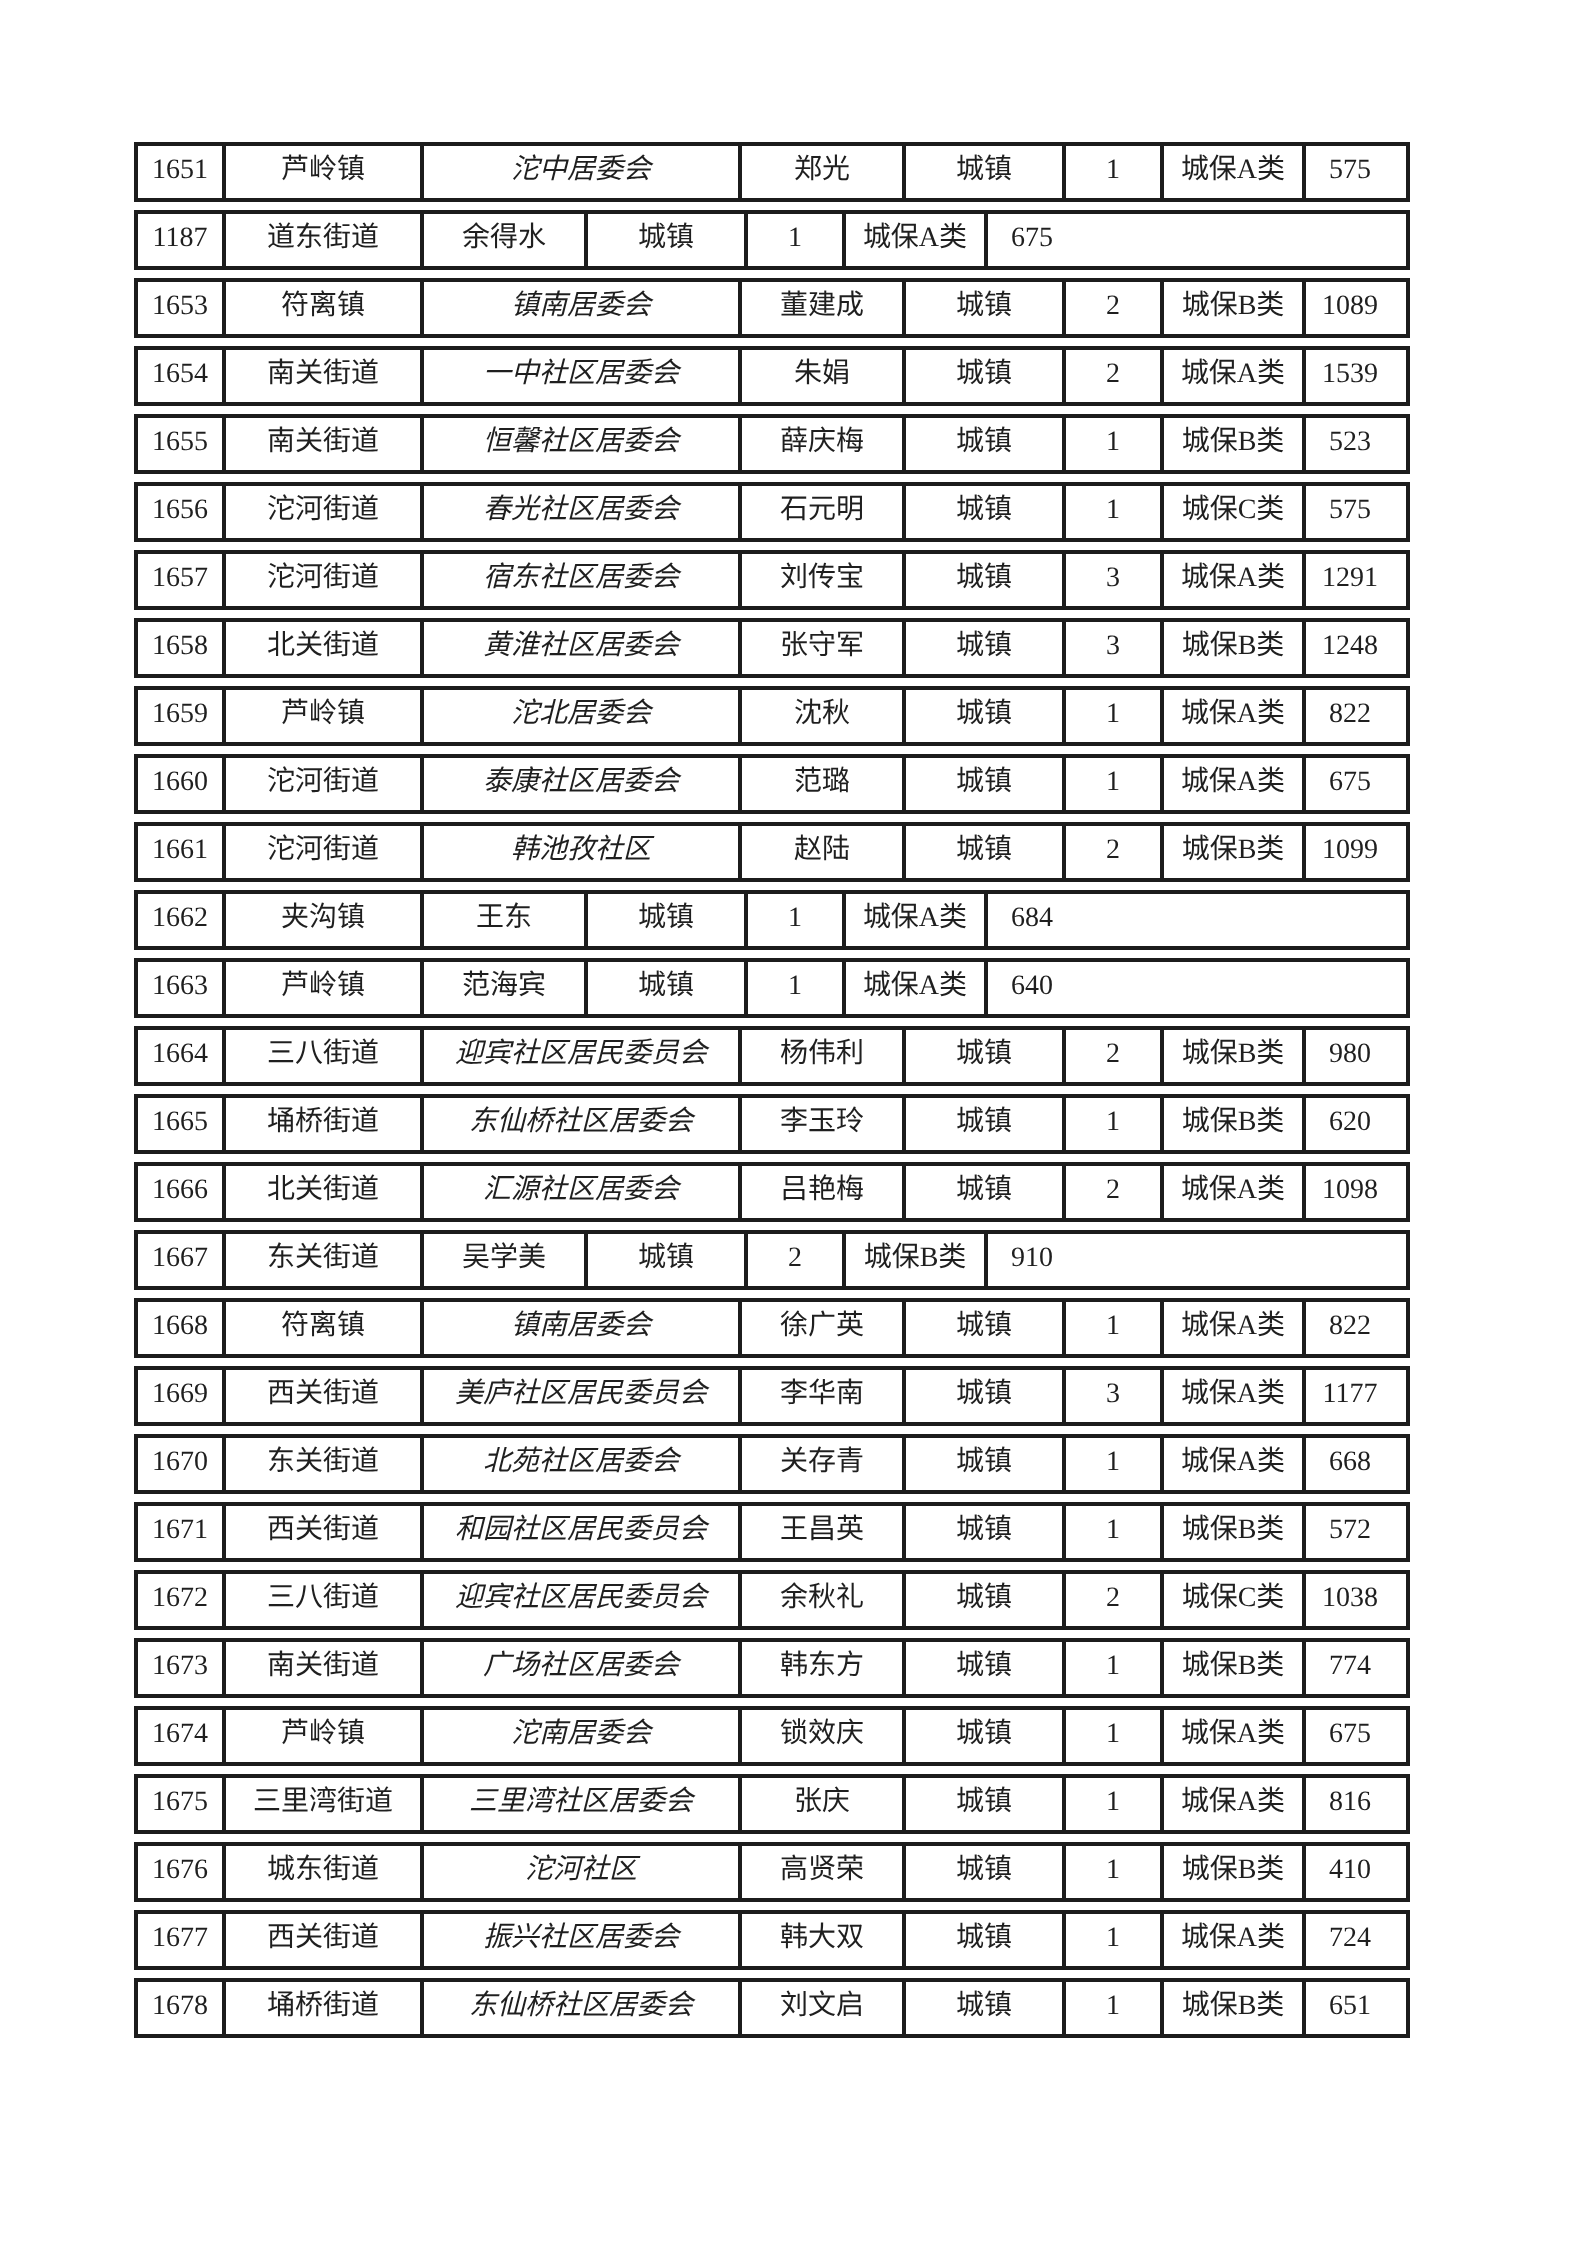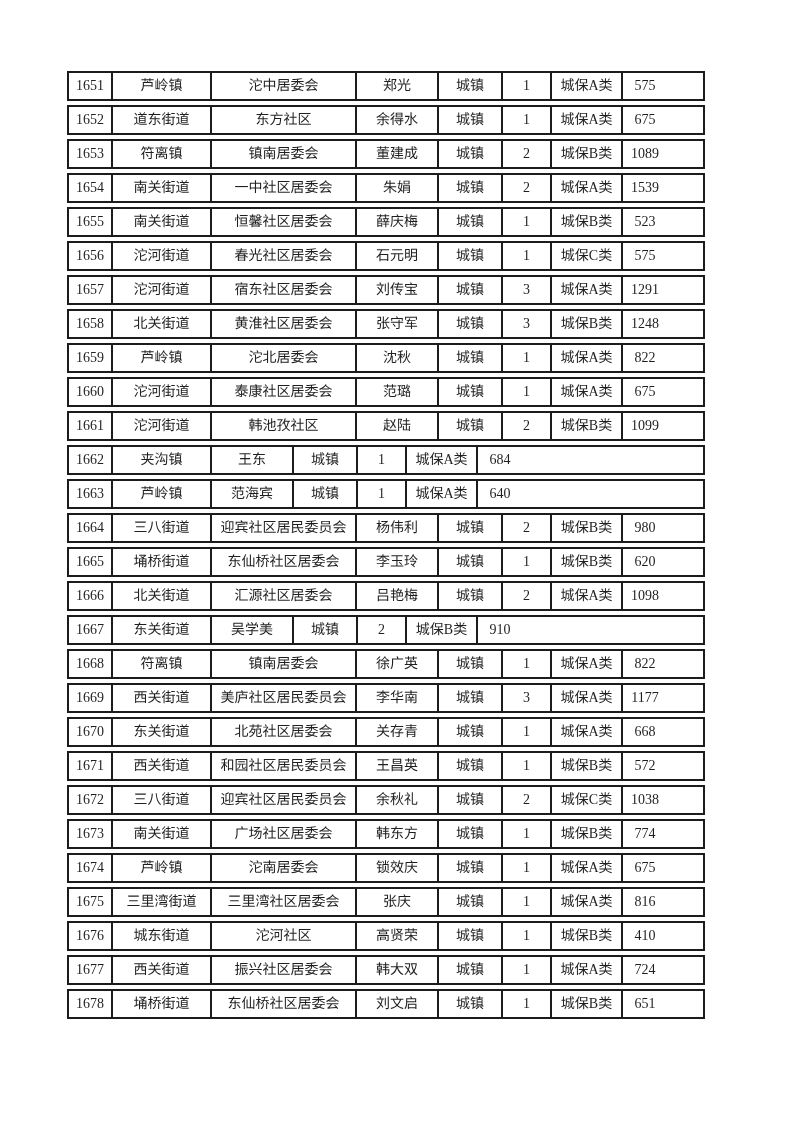--- a/index.html
+++ b/index.html
@@ -39,23 +39,23 @@
     justify-content: center;
     font-size: 14px;
     line-height: 1;
     color: #1f1f1f;
     white-space: nowrap;
     overflow: hidden;
   }
   .cell:last-child { border-right: none; }
   .c-id        { width: 44px;  }
   .c-street    { width: 99px; text-align: right;  }
-  .c-community { width: 145px; }
+  .c-community { width: 159px; font-style: italic; }
   .c-name      { width: 82px;  }
-  .c-type      { width: 64px;  }
+  .c-type      { width: 80px;  }
   .c-count     { width: 49px;  }
   .c-category  { width: 71px;  }
   .c-amount    { width: 44px;  }
 </style>
 </head>
 <body>
 
 <div class="page">
   <div class="record-table">
   <div class="row">
@@ -63,23 +63,22 @@
     <div class="cell c-street">芦岭镇</div>
     <div class="cell c-community">沱中居委会</div>
     <div class="cell c-name">郑光</div>
     <div class="cell c-type">城镇</div>
     <div class="cell c-count">1</div>
     <div class="cell c-category">城保A类</div>
     <div class="cell c-amount">575</div>
   </div>
 
   <div class="row">
-    <div class="cell c-id">1652</div>
+    <div class="cell c-id">1187</div>
     <div class="cell c-street">道东街道</div>
-    <div class="cell c-community">东方社区</div>
     <div class="cell c-name">余得水</div>
     <div class="cell c-type">城镇</div>
     <div class="cell c-count">1</div>
     <div class="cell c-category">城保A类</div>
     <div class="cell c-amount">675</div>
   </div>
 
   <div class="row">
     <div class="cell c-id">1653</div>
     <div class="cell c-street">符离镇</div>

